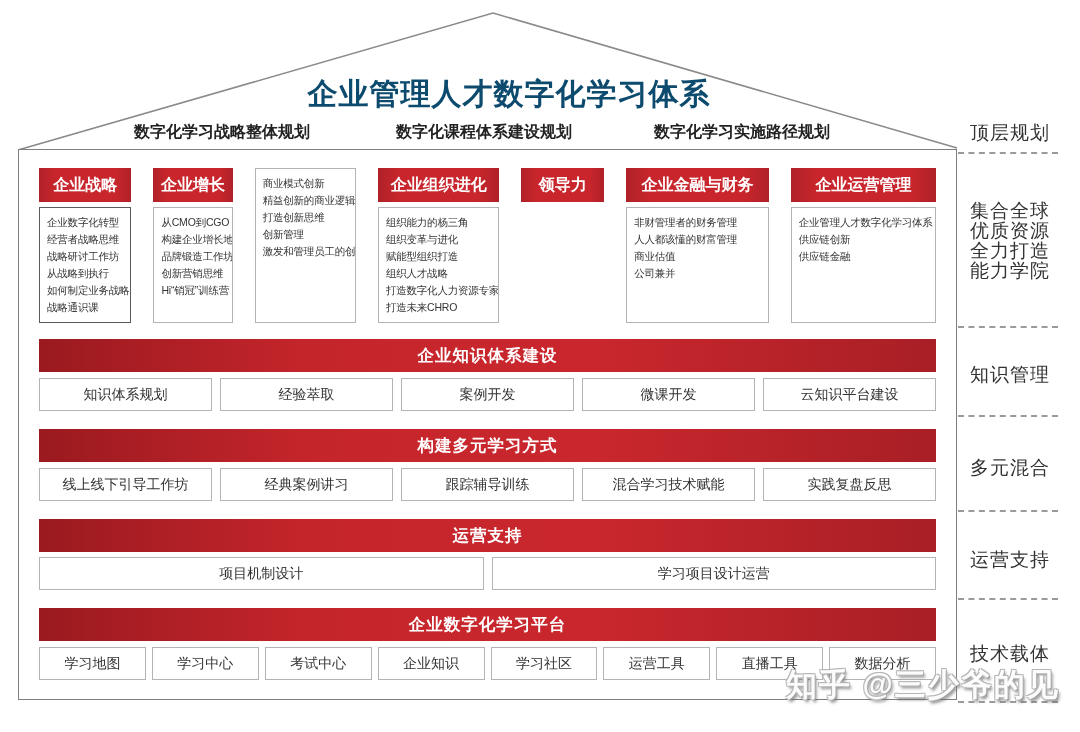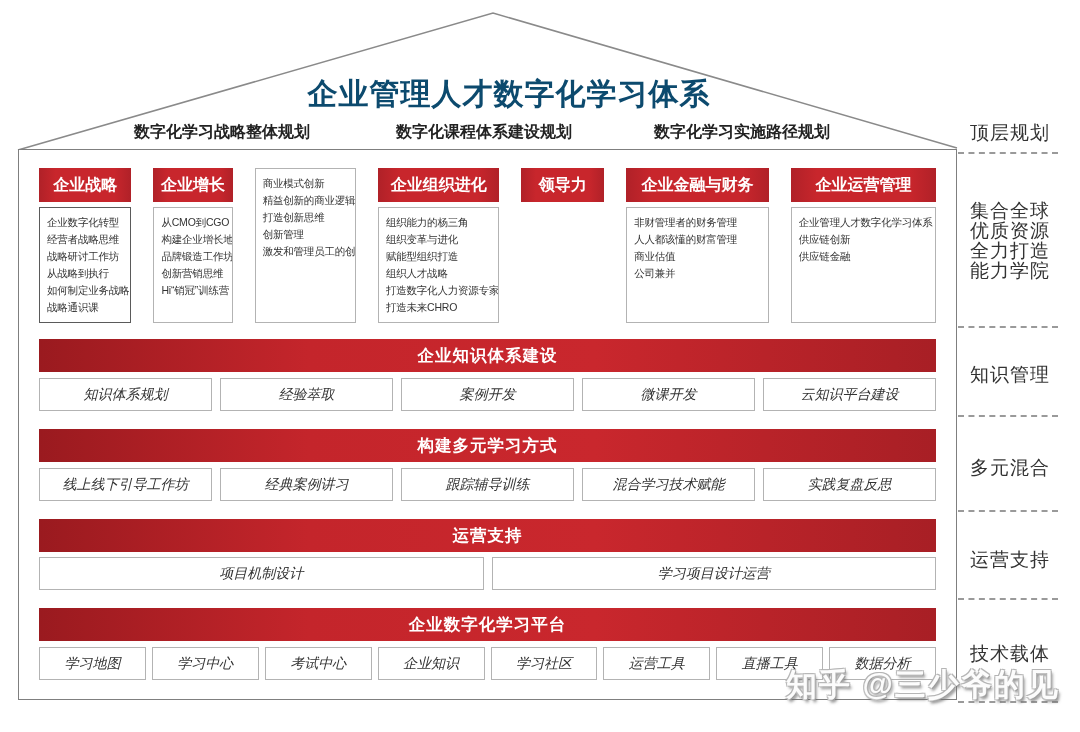--- a/index.html
+++ b/index.html
@@ -42,21 +42,21 @@
   }
   .column-items.dark-border{border-color:#5a5a5a;}
   .column-item{white-space:nowrap;}
 
   
   .banner{
     height:33px;flex:0 0 33px;display:flex;align-items:center;justify-content:center;
     background:linear-gradient(90deg,#9a1a1f 0%,#c4252b 30%,#c9272d 62%,#a81f25 100%);
     color:#fff;font-size:16.5px;font-weight:bold;letter-spacing:1px;
   }
-  .items-row{display:flex;gap:8px;height:33px;flex:0 0 33px;font-style:italic;}
+  .items-row{display:flex;gap:8px;height:33px;flex:0 0 33px;}
   .row-item{
     flex:1;border:1px solid #b3b3b3;display:flex;align-items:center;justify-content:center;
     font-size:14px;color:#333;white-space:nowrap;background:#fff;
   }
   .m-top6{margin-top:6px;} .m-top5{margin-top:5px;} .m-top18{margin-top:18px;}
   .items-row.tight{gap:6px;}
 
   
   .sidebar-sep{position:absolute;left:958px;width:100px;border-top:2px dashed #9a9a9a;height:0;}
   .sidebar-label{

